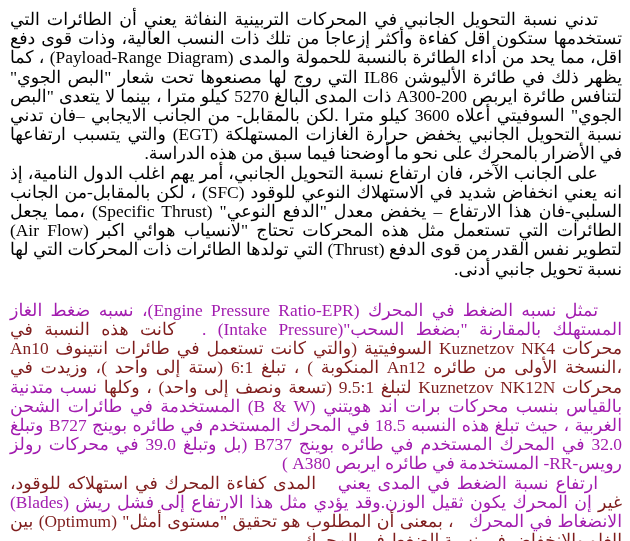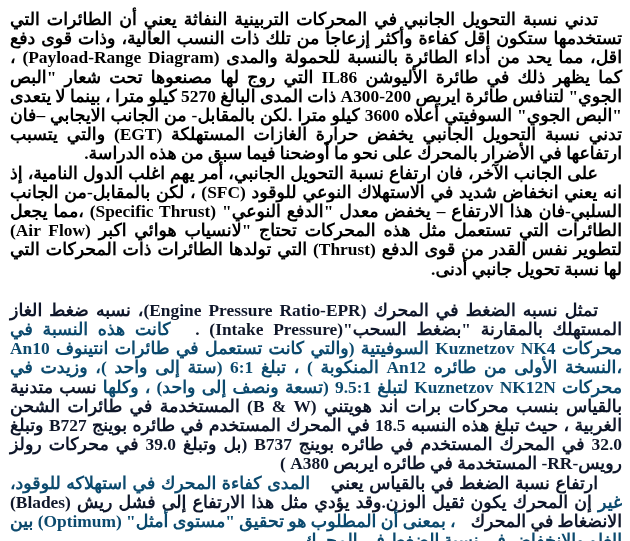--- a/index.html
+++ b/index.html
@@ -7,35 +7,35 @@
   .doc {
     direction: rtl;
     font-family: "Liberation Serif", "DejaVu Serif", serif;
     font-size: 17.4px;
     line-height: 19.2px;
     color: #000000;
     padding: 10px 8px 0 10px;
     text-align: justify;
     text-align-last: right;
   }
-  .para { margin: 0; text-indent: 24px; font-weight: bold; }
+  .para { margin: 0; text-indent: 24px; }
   .gap { height: 22px; }
-  .red { color: #0f172a; margin-left: 15px; }
-  .blk { color: #0c4a6e; }
+  .red { color: #a21caf; margin-left: 15px; }
+  .blk { color: #7f1d1d; }
   .heading { margin: 0; text-indent: 0; }
 </style>
 </head>
 <body>
 
 <div class="doc">
 
   <p class="para">تدني نسبة التحويل الجانبي في المحركات التربينية النفاثة يعني أن الطائرات التي تستخدمها ستكون اقل كفاءة وأكثر إزعاجا من تلك ذات النسب العالية، وذات قوى دفع اقل، مما يحد من أداء الطائرة بالنسبة للحمولة والمدى (Payload-Range Diagram) ، كما يظهر ذلك في طائرة الأليوشن IL86 التي روج لها مصنعوها تحت شعار "البص الجوي" لتنافس طائرة ايربص A300-200 ذات المدى البالغ 5270 كيلو مترا ، بينما لا يتعدى "البص الجوي" السوفيتي أعلاه 3600 كيلو مترا .لكن بالمقابل- من الجانب الايجابي –فان تدني نسبة التحويل الجانبي يخفض حرارة الغازات المستهلكة (EGT) والتي يتسبب ارتفاعها في الأضرار بالمحرك على نحو ما أوضحنا فيما سبق من هذه الدراسة.</p>
 
   <p class="para">على الجانب الآخر، فان ارتفاع نسبة التحويل الجانبي، أمر يهم اغلب الدول النامية، إذ انه يعني انخفاض شديد في الاستهلاك النوعي للوقود (SFC) ، لكن بالمقابل-من الجانب السلبي-فان هذا الارتفاع – يخفض معدل "الدفع النوعي" (Specific Thrust) ،مما يجعل الطائرات التي تستعمل مثل هذه المحركات تحتاج "لانسياب هوائي اكبر (Air Flow) لتطوير نفس القدر من قوى الدفع (Thrust) التي تولدها الطائرات ذات المحركات التي لها نسبة تحويل جانبي أدنى.</p>
 
   <div class="gap"></div>
 
 
   <p class="para"><span class="red">تمثل نسبه الضغط في المحرك (Engine  Pressure  Ratio-EPR)، نسبه ضغط الغاز المستهلك بالمقارنة "بضغط السحب"(Intake Pressure) .</span><span class="blk"> كانت هذه النسبة في محركات Kuznetzov NK4 السوفيتية (والتي كانت تستعمل في طائرات انتينوف An10 ،النسخة الأولى من طائره An12 المنكوبة ) ، تبلغ 6:1 (ستة إلى واحد )، وزيدت في محركات Kuznetzov NK12N لتبلغ  9.5:1 (تسعة ونصف إلى واحد) ، وكلها </span><span class="red">نسب متدنية بالقياس بنسب محركات برات اند هويتني (B &amp; W) المستخدمة في طائرات الشحن الغربية ، حيث تبلغ هذه النسبه 18.5 في المحرك المستخدم في طائره بوينج B727 وتبلغ 32.0 في المحرك المستخدم في طائره بوينج B737 (بل وتبلغ 39.0 في محركات رولز رويس-RR- المستخدمة في طائره ايربص A380 )</span></p>
 
-  <p class="para"><span class="red">ارتفاع نسبة الضغط في بالقياس يعني</span><span class="blk"> المدى كفاءة المحرك في استهلاكه للوقود، غير </span><span class="red">إن المحرك يكون ثقيل الوزن.وقد يؤدي مثل هذا الارتفاع إلى فشل ريش (Blades) الانضغاط في المحرك</span><span class="blk">، بمعنى أن المطلوب هو تحقيق "مستوى أمثل" (Optimum) بين الغلو والانخفاض في نسبة الضغط في المحرك.</span></p>
+  <p class="para"><span class="red">ارتفاع نسبة الضغط في المدى يعني</span><span class="blk"> المدى كفاءة المحرك في استهلاكه للوقود، غير </span><span class="red">إن المحرك يكون ثقيل الوزن.وقد يؤدي مثل هذا الارتفاع إلى فشل ريش (Blades) الانضغاط في المحرك</span><span class="blk">، بمعنى أن المطلوب هو تحقيق "مستوى أمثل" (Optimum) بين الغلو والانخفاض في نسبة الضغط في المحرك.</span></p>
 
 </div>
 
 </body></html>

